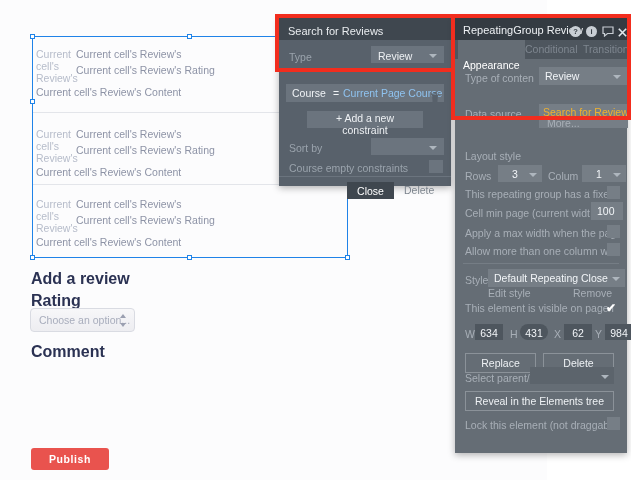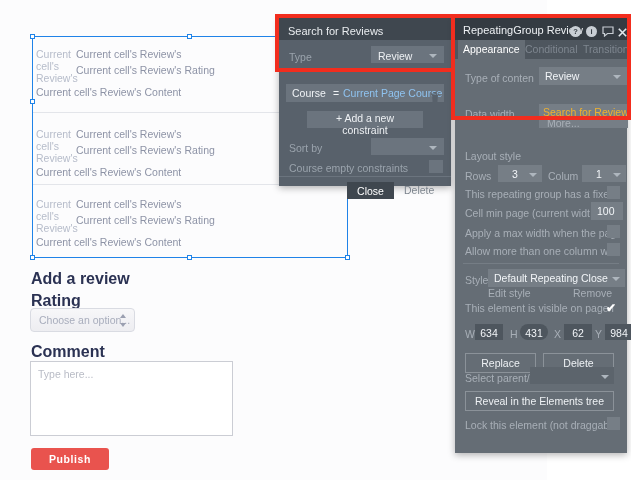--- a/index.html
+++ b/index.html
@@ -62,21 +62,21 @@
   #dlg-sep{position:absolute;left:0;top:158px;width:172px;height:1px;background:#6b747e;}
 
   
   #prop-panel{position:absolute;left:455px;top:18px;width:172px;height:435px;background:#656d75;
     box-shadow:0 2px 7px rgba(0,0,0,.3);}
   #prop-head{position:absolute;left:0;top:0;width:172px;height:22px;background:#343b42;}
   #prop-title{position:absolute;left:8px;top:6px;font-size:11px;color:#eef1f4;}
   .hdr-icon{position:absolute;top:5px;cursor:pointer;}
   #tabs{position:absolute;left:0;top:22px;width:172px;height:19px;background:#4e565e;}
   .tab{position:absolute;top:0;height:19px;font-size:10.5px;line-height:19px;cursor:pointer;}
-  .tab.active{background:#656d75;color:#ffffff;padding:0 5px;left:3px;}
+  .tab.active{background:#656d75;color:#ffffff;padding:16px 5px;left:3px;}
   .tab.inactive{color:#7e868f;}
 
   .p-label{position:absolute;font-size:10.5px;color:#a8afb7;white-space:nowrap;}
   .p-field{position:absolute;background:#767e86;}
   .p-field .v{position:absolute;left:6px;top:3px;font-size:10.5px;color:#f2f5f8;}
   .p-cb{position:absolute;width:13px;height:13px;background:#767e86;}
   .p-num{position:absolute;background:#4e565e;}
   .p-num .v{position:absolute;left:0;top:3px;width:100%;text-align:center;font-size:10.5px;color:#f2f5f8;}
   .p-btn{position:absolute;background:#656d75;border:1px solid #8b9299;color:#eef1f4;font-size:10.5px;
     font-family:"Liberation Sans",sans-serif;cursor:pointer;}
@@ -136,23 +136,20 @@
   <div id="rating-select">
     <span class="ph">Choose an option...</span>
     <span class="stepper">
         <i class="up"></i>
         <i class="dn"></i>
       </span>
   </div>
 
   <div class="form-label" style="left:31px;top:343px;">Comment</div>
 
-  <div id="comment-box">
-    <span class="ph">Type here...</span>
-  </div>
 
   <button id="publish-btn" style="background: rgb(233, 83, 78);">Publish</button>
 </div>
 
 <div id="search-dialog">
   <div id="search-head"></div>
   <div id="search-title">Search for Reviews</div>
 
   <div class="dlg-label" style="left:10px;top:33px;">Type</div>
   <div class="dlg-field" style="left:92px;top:28px;width:73px;height:17px;">
@@ -221,21 +218,21 @@
     <div class="tab inactive" style="left:70px;">Conditional</div>
     <div class="tab inactive" style="left:128px;">Transitions</div>
   </div>
 
   <div class="p-label" style="left:10px;top:54px;">Type of conten</div>
   <div class="p-field" style="left:84px;top:49px;width:89px;height:18px;">
     <span class="v">Review</span>
     <span class="caret"></span>
   </div>
 
-  <div class="p-label" style="left:10px;top:90px;">Data width</div>
+  <div class="p-label" style="left:10px;top:90px;">Data source</div>
   <div id="ds-field">
     <span id="ds-val" style="color: rgb(240, 178, 46);">Search for Reviews</span>
     <span id="ds-more">More...</span>
   </div>
 
   <div class="p-label" style="left:10px;top:132px;">Layout style</div>
 
   <div class="p-label" style="left:10px;top:152px;">Rows</div>
   <div class="p-field" style="left:43px;top:147px;width:44px;height:17px;">
     <span class="v" style="left:14px;">3</span>

